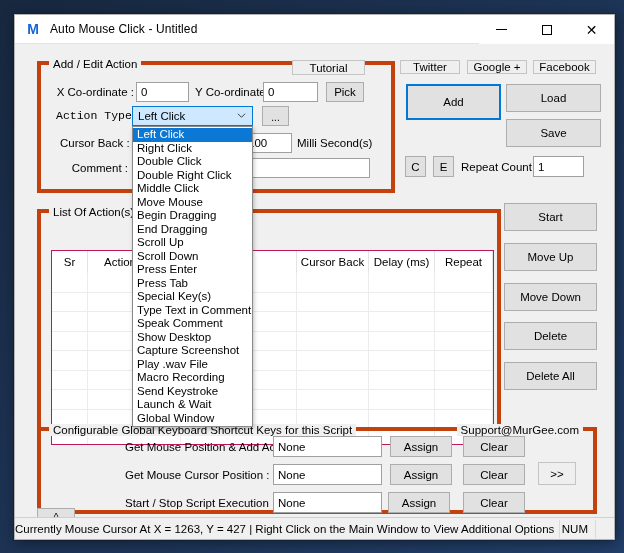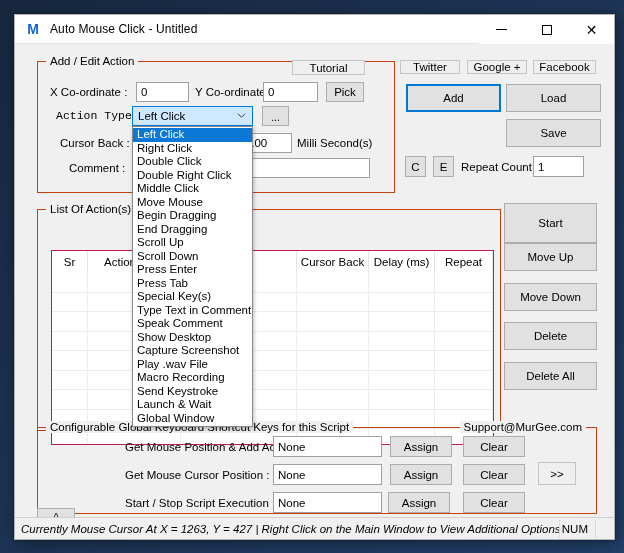--- a/index.html
+++ b/index.html
@@ -59,40 +59,40 @@
   #client {
     position: absolute;
     left: 0; top: 29px;
     width: 599px; height: 495px;
     background: #f0f0f0;
   }
 
   
   .groupbox {
     position: absolute;
-    border: 1px solid #c2410c;
+    border: 4px solid #c2410c;
     background: transparent;
   }
   .group-title {
     position: absolute;
     top: -7px; left: 8px;
     background: #f0f0f0;
     padding: 0 4px;
     font-size: 11.5px;
     color: #000;
     white-space: nowrap;
   }
   .group-title.right { left: auto; right: 10px; }
 
   .lbl {
     position: absolute;
     font-size: 11.5px;
     color: #000;
     white-space: nowrap;
-    text-align: left;
+    text-align: right;
   }
 
   .tbox {
     position: absolute;
     background: #fff;
     border: 1px solid #a0a0a0;
     font-size: 11.5px;
     color: #000;
     padding: 0 0 0 4px;
     display: flex;
@@ -205,23 +205,21 @@
     left: 0; bottom: 0;
     width: 599px; height: 22px;
     background: #f0f0f0;
     border-top: 1px solid #d0d0d0;
     display: flex;
     align-items: center;
   }
   #status-text {
     font-size: 11.5px;
     color: #000;
-    margin-left: 6px;
     white-space: nowrap;
-    font-style: italic;
   }
   #status-num {
     position: absolute;
     right: 26px;
     font-size: 11.5px;
     color: #000;
   }
   .status-sep {
     position: absolute;
     top: 2px; width: 1px; height: 18px; background: #dadada;
@@ -279,21 +277,21 @@
     <div class="tbox" style="left:228px; top:89px; width:49px; height:20px;">100</div>
     <div class="lbl" style="left:282px; top:93px;">Milli Second(s)</div>
 
     <div class="lbl" style="left:54px; top:118px; width:59px;">Comment :</div>
     <div class="tbox" style="left:117px; top:114px; width:238px; height:20px;"></div>
 
     <div class="btn flat" style="left:385px; top:16px; width:60px; height:14px;">Twitter</div>
     <div class="btn flat" style="left:452px; top:16px; width:60px; height:14px;">Google +</div>
     <div class="btn flat" style="left:518px; top:16px; width:63px; height:14px;">Facebook</div>
 
-    <div class="btn default" style="left:391px; top:40px; width:95px; height:28px;">Add</div>
+    <div class="btn default" style="left:391px; top:40px; width:95px; height:36px;">Add</div>
     <div class="btn" style="left:491px; top:40px; width:95px; height:28px;">Load</div>
     <div class="btn" style="left:491px; top:75px; width:95px; height:28px;">Save</div>
 
     <div class="btn" style="left:390px; top:112px; width:21px; height:21px;">C</div>
     <div class="btn" style="left:418px; top:112px; width:21px; height:21px;">E</div>
     <div class="lbl" style="left:446px; top:117px;">Repeat Count :</div>
     <div class="tbox" style="left:518px; top:112px; width:51px; height:21px;">1</div>
 
     <div class="groupbox" style="left:22px; top:165px; width:464px; height:222px;">
       <div class="group-title">List Of Action(s) to Execute</div>
@@ -377,21 +375,21 @@
             <div class="cell" style="width: 36px;"></div>
             <div class="cell" style="width: 93px;"></div>
             <div class="cell" style="width: 116px;"></div>
             <div class="cell" style="width: 72px;"></div>
             <div class="cell" style="width: 66px;"></div>
             <div class="cell" style="width: 58px;"></div>
           </div>
         </div>
     </div>
 
-    <div class="btn" style="left:489px; top:159px; width:93px; height:40px;">Start</div>
+    <div class="btn" style="left:489px; top:159px; width:93px; height:28px;">Start</div>
     <div class="btn" style="left:489px; top:199px; width:93px; height:28px;">Move Up</div>
     <div class="btn" style="left:489px; top:239px; width:93px; height:28px;">Move Down</div>
     <div class="btn" style="left:489px; top:278px; width:93px; height:28px;">Delete</div>
     <div class="btn" style="left:489px; top:318px; width:93px; height:28px;">Delete All</div>
 
     <div class="groupbox" style="left:22px; top:383px; width:560px; height:87px;">
       <div class="group-title">Configurable Global Keyboard Shortcut Keys for this Script</div>
       <div class="group-title right">Support@MurGee.com</div>
     </div>
 

